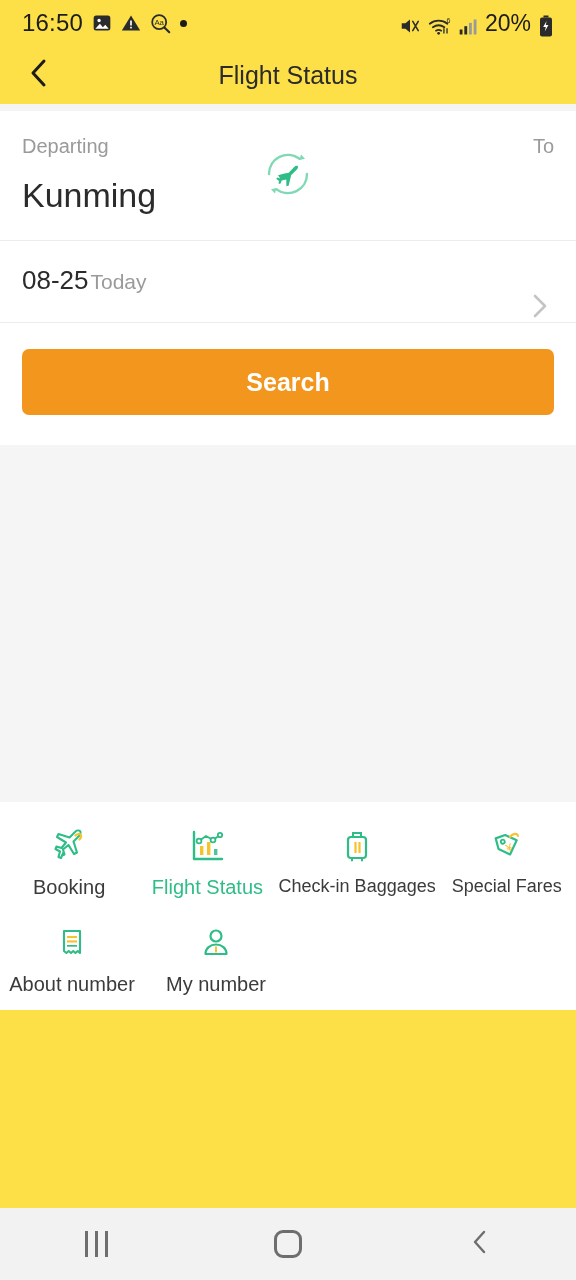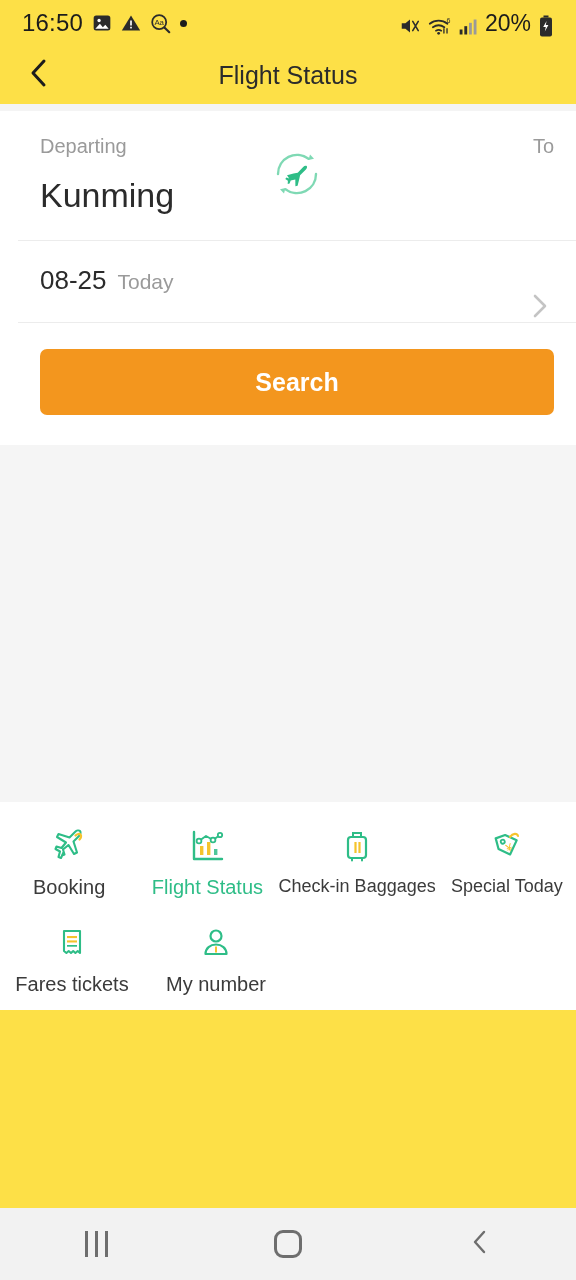--- a/index.html
+++ b/index.html
@@ -46,42 +46,42 @@
     line-height:1.32; padding:0 6px;
   }
   .tab.active .tab-label { color:#2ebd87; }
   .tab-underline {
     position:absolute; bottom:11px; left:50%; transform:translateX(-50%);
     width:150px; height:4px; border-radius:2px; background:#2ebd87;
   }
   .tabs-sep { height:7px; background:#f4f4f4; }
 
   
-  .card { background:#fff;padding-left:18px; }
+  .card { background:#fff; }
   .route {
     position:relative; padding:24px 22px 28px 22px;
     display:flex; justify-content:space-between; align-items:flex-start;
   }
   .route-col { display:flex; flex-direction:column; }
   .route-col.to { align-items:flex-end; }
   .route-lbl { font-size:20px; color:#9a9a9a; margin-bottom:20px; }
   .route-city { font-size:34px; color:#2b2b2b; line-height:1; }
   .swap {
     position:absolute; left:50%; top:34px; transform:translateX(-50%);
     width:62px; height:62px; display:flex; align-items:center; justify-content:center;
   }
   .divider { height:1px; background:#ececec; margin:0; }
 
   
   .daterow {
     position:relative; padding:24px 22px 26px 22px;
     display:flex; flex-direction:column;
   }
   .dept-lbl { font-size:20px; color:#9a9a9a; margin-bottom:16px; }
-  .dept-val { display:flex; align-items:baseline; gap:11px; }
+  .dept-val { display:flex; align-items:baseline; gap:2px; }
   .dept-date { font-size:26px; color:#2b2b2b; }
   .dept-today { font-size:21px; color:#9a9a9a; }
   .chev-right { position:absolute; right:26px; top:52px; }
 
   
   .search-wrap { padding:26px 22px 30px 22px; background:#fff; }
   .search-btn {
     width:100%; height:66px; border:none; border-radius:7px;
     background:#f3961e; color:#fff; font-size:25px; font-weight:bold;
     font-family:Liberation Sans, sans-serif; cursor:pointer;
@@ -284,35 +284,35 @@
         <span class="grid-icon">
           <svg width="42" height="42" viewBox="0 0 42 42">
             <g transform="rotate(-20 21 21)">
               <path d="M13 10h10l9 9-11 11-9-9z" fill="none" stroke="#2ebd87" stroke-width="2.2" stroke-linejoin="round"></path>
               <circle cx="18.5" cy="15.5" r="2" fill="none" stroke="#2ebd87" stroke-width="1.8"></circle>
               <text x="22.5" y="27" font-size="11" fill="#f5c32c" font-family="Liberation Sans" text-anchor="middle">¥</text>
             </g>
             <path d="M24 12c3-4 7-4 8-1" fill="none" stroke="#f5c32c" stroke-width="2.1" stroke-linecap="round"></path>
           </svg>
         </span>
-        <span class="grid-label sm">Special Today</span>
+        <span class="grid-label sm">Special Fares</span>
       </div>
     </div>
 
     <div class="grid-row">
       <div class="grid-item">
         <span class="grid-icon">
           <svg width="42" height="42" viewBox="0 0 42 42">
             <path d="M13 9h16v22l-2.3-2-2.3 2-2.2-2-2.2 2-2.3-2-2.3 2-2.4-2z" fill="none" stroke="#2ebd87" stroke-width="2.1" stroke-linejoin="round"></path>
             <rect x="16" y="14" width="10" height="2.1" fill="#f5c32c"></rect>
             <rect x="16" y="18.4" width="10" height="2.1" fill="#f5c32c"></rect>
             <rect x="16" y="23" width="10" height="1.7" fill="#2ebd87"></rect>
           </svg>
         </span>
-        <span class="grid-label">Fares tickets</span>
+        <span class="grid-label">About number</span>
       </div>
 
       <div class="grid-item">
         <span class="grid-icon">
           <svg width="42" height="42" viewBox="0 0 42 42">
             <circle cx="21" cy="14" r="5.5" fill="none" stroke="#2ebd87" stroke-width="2.2"></circle>
             <path d="M10.5 32c0-5.8 4.7-9.5 10.5-9.5s10.5 3.7 10.5 9.5z" fill="none" stroke="#2ebd87" stroke-width="2.2" stroke-linejoin="round"></path>
             <rect x="20" y="24.5" width="2" height="6" fill="#f5c32c"></rect>
           </svg>
         </span>

